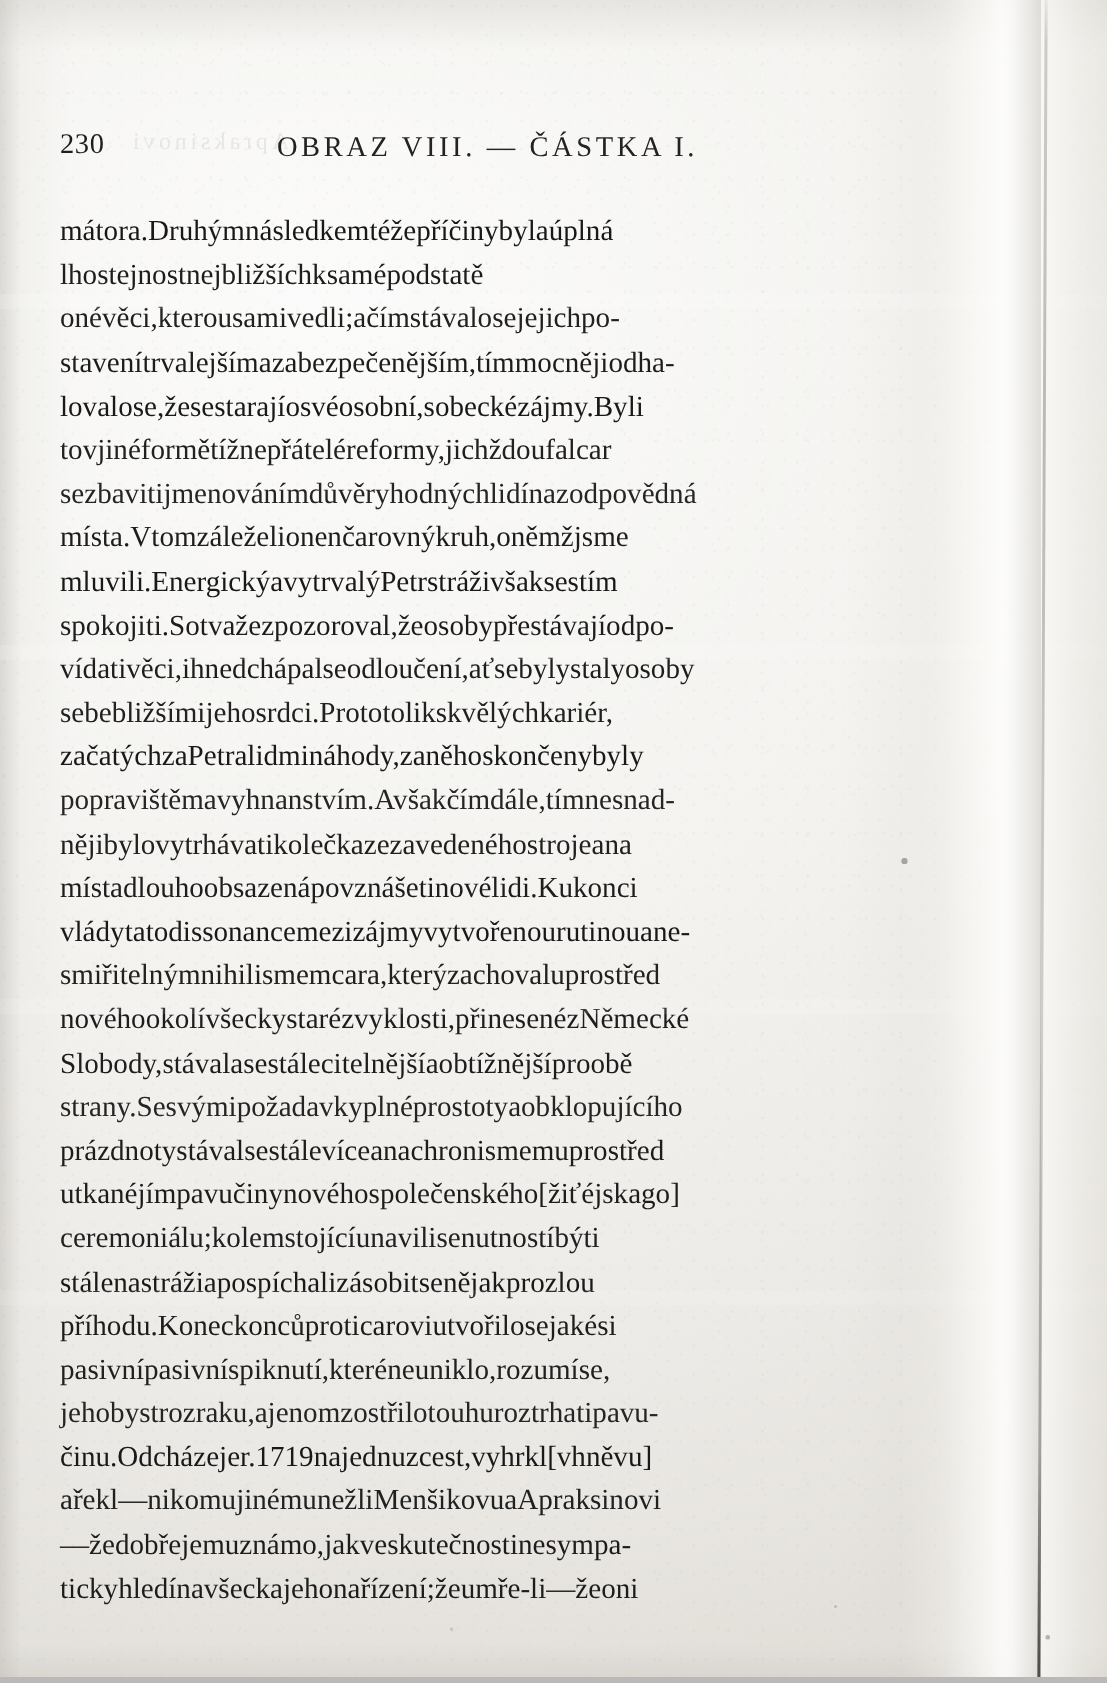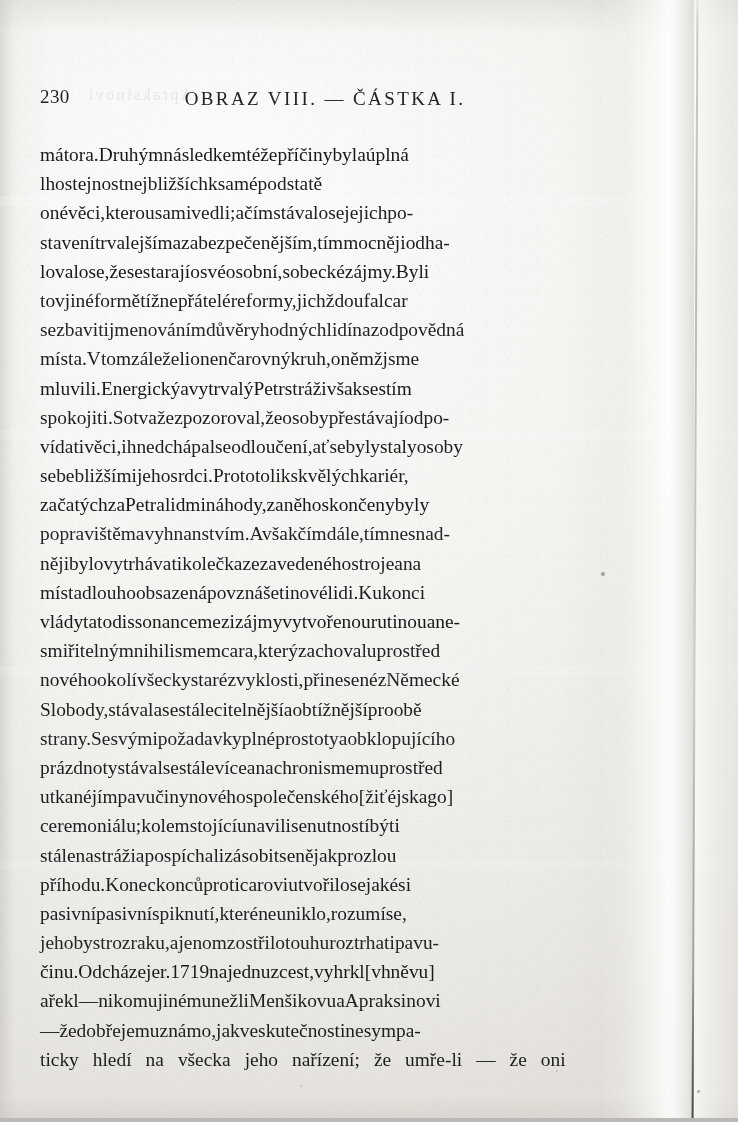--- a/index.html
+++ b/index.html
@@ -193,21 +193,20 @@
     justify-content: flex-start;
   }
 
   
   .line > span {
     display: inline-block;
   }
 
   .line.last {
     justify-content: flex-start;
-    gap: 14px;
   }
 
   
   .line:nth-child(3n)   { color: #212121; }
   .line:nth-child(4n+1) { color: #191919; }
   .line:nth-child(7n)   { color: #252525; }
 
   
   .band {
     position: absolute;

